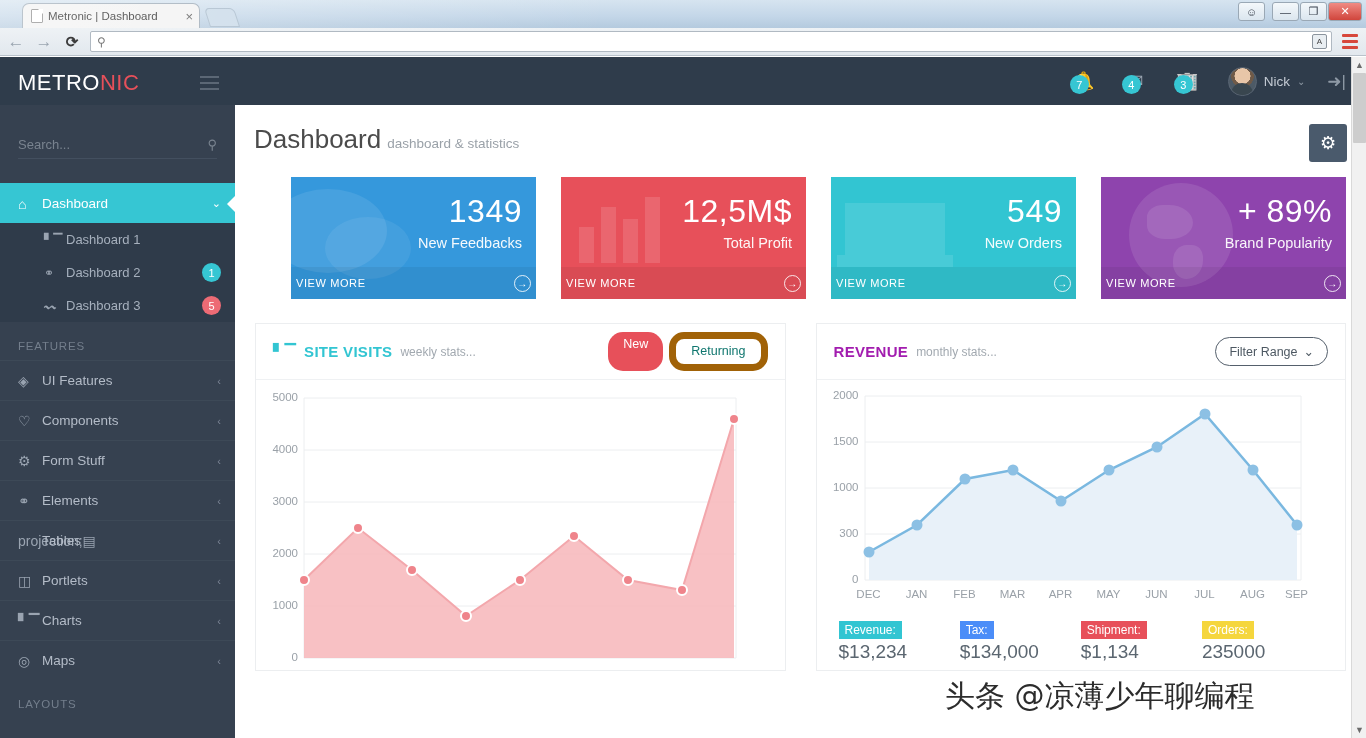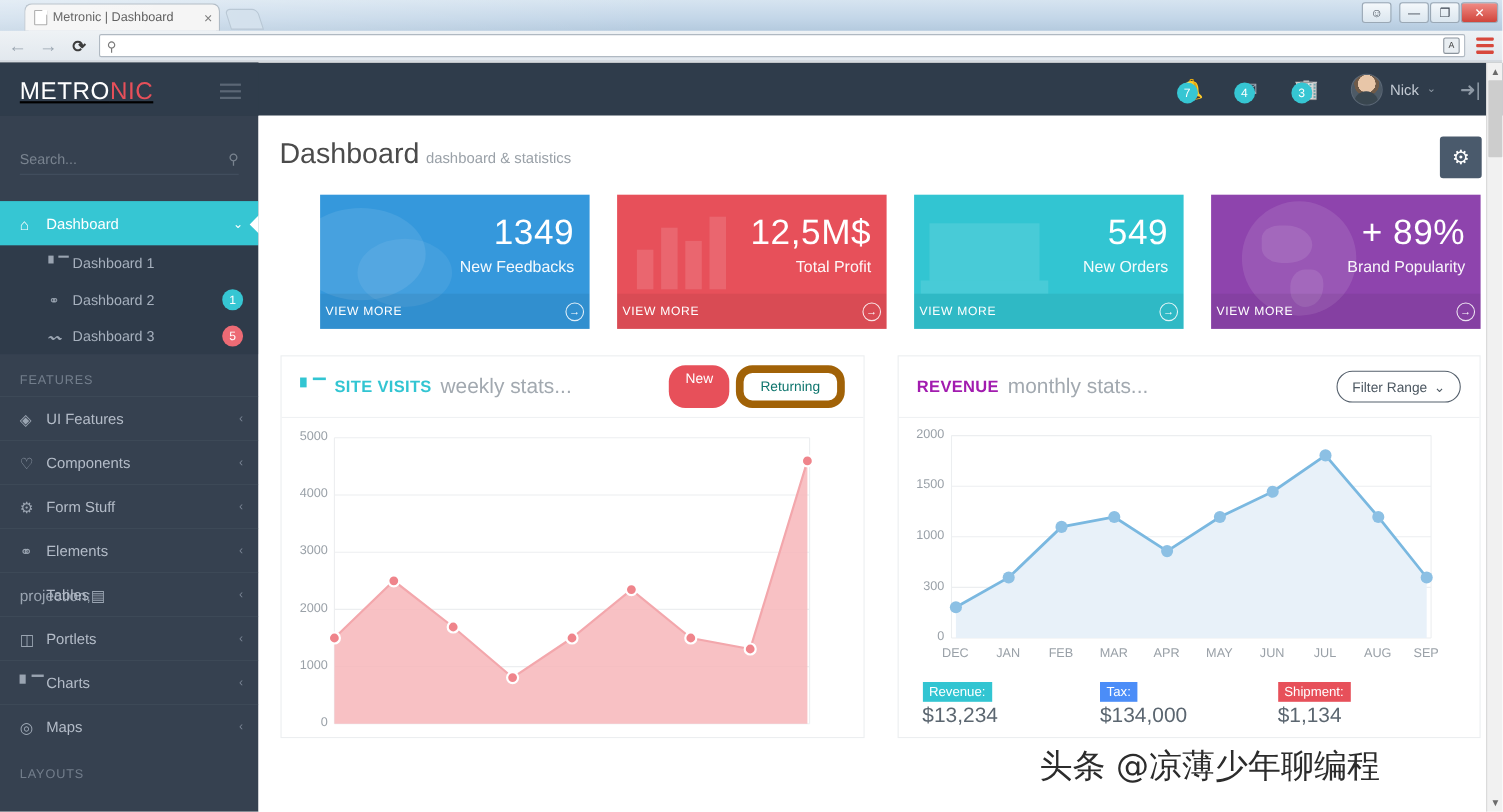--- a/index.html
+++ b/index.html
@@ -213,21 +213,21 @@
   
   .panels { display:flex; gap: 30px; padding: 24px 20px 0; }
   .panel { flex: 1; border: 1px solid #eceef0; background:#fff; }
   .panel-head {
     height: 56px; display:flex; align-items:center; justify-content: space-between;
     padding: 0 17px; border-bottom: 1px solid #eff1f3;
   }
   .pt { display:flex; align-items:center; gap: 8px; }
   .pt .ticon { font-size: 15px; }
   .pt .tmain { font-weight: bold; font-size: 15px; letter-spacing: .3px; }
-  .pt .tsub { color: #a2a9b0; font-size: 19px; font-weight: 400; }
+  .pt .tsub { color: #a2a9b0; font-size: 12px; font-weight: 400; }
   .pills { display:flex; gap: 6px; }
   .pill {
     border-radius: 15px; font-size: 12.5px; padding: 6px 15px; line-height: 1;
   }
   .pill.solid { background: #e7505a; color:#fff; }
   .pill.ghost { border: 7px solid #a16207; color: #0f766e; background:#fff; }
   .btn-round {
     border: 1px solid #55606c; border-radius: 16px; padding: 6px 13px;
     font-size: 12.5px; color: #4d5862; display:flex; align-items:center; gap:6px; background:#fff;
   }
@@ -579,29 +579,33 @@
                 <div class="legend-val">$13,234</div>
               </div>
               <div class="legend-item">
                 <span class="legend-tag" style="background:#4b8df8">Tax:</span>
                 <div class="legend-val">$134,000</div>
               </div>
               <div class="legend-item">
                 <span class="legend-tag" style="background:#e7505a">Shipment:</span>
                 <div class="legend-val">$1,134</div>
               </div>
+              <div class="legend-item">
+                <span class="legend-tag" style="background:#f5d63d">Orders:</span>
+                <div class="legend-val">235000</div>
+              </div>
             </div>
           </div>
         </div>
       </div>
     </div>
   </div>
 
   <div style="position:absolute;left:0;top:57px;width:1366px;height:48px;background:#2f3c4b;display:flex;align-items:center;justify-content:flex-end;padding-right:20px;">
-    <div style="position:absolute;left:0;top:0;width:235px;height:48px;background:#2f3c4b;display:flex;align-items:center;justify-content:space-between;padding:4px 16px 0 18px;text-decoration:underline;">
+    <div style="position:absolute;left:0;top:0;width:235px;height:48px;background:#2f3c4b;display:flex;align-items:center;justify-content:space-between;padding:4px 16px 0 18px;">
       <div class="logo">
         <span class="a">METRO</span><span class="b">NIC</span>
       </div>
       <span class="burger2">
           <i></i>
           <i></i>
           <i></i>
         </span>
     </div>
 

